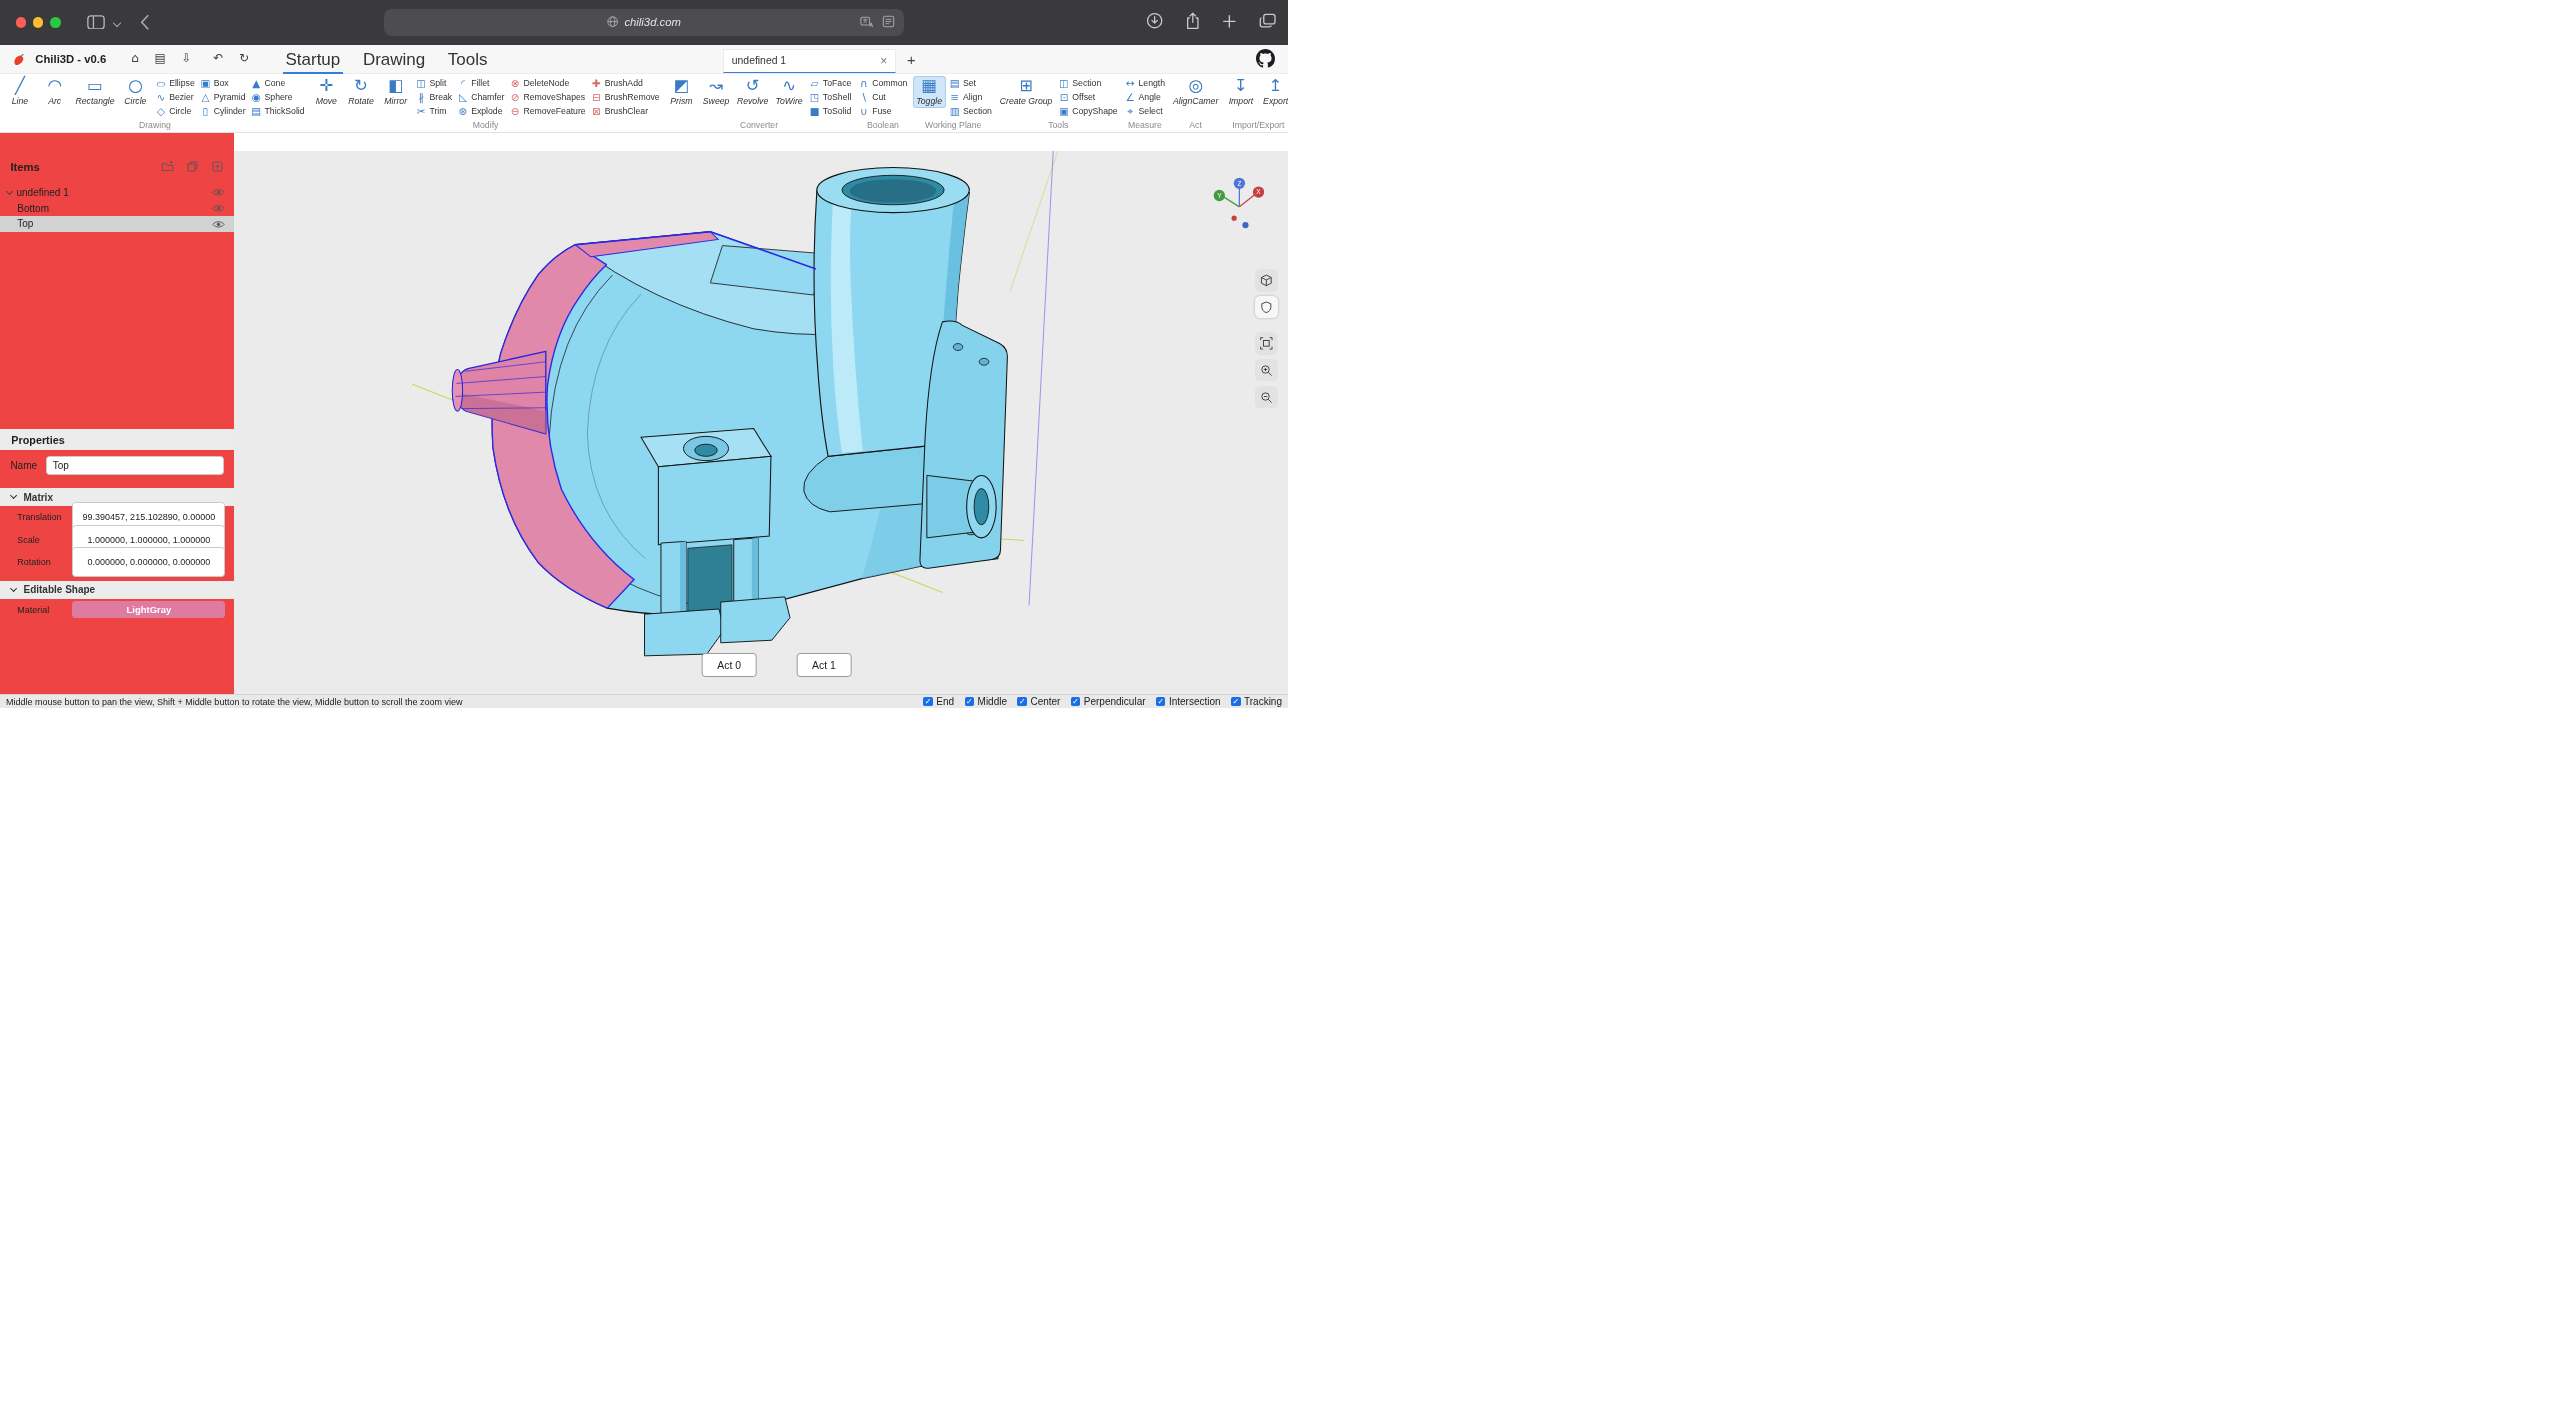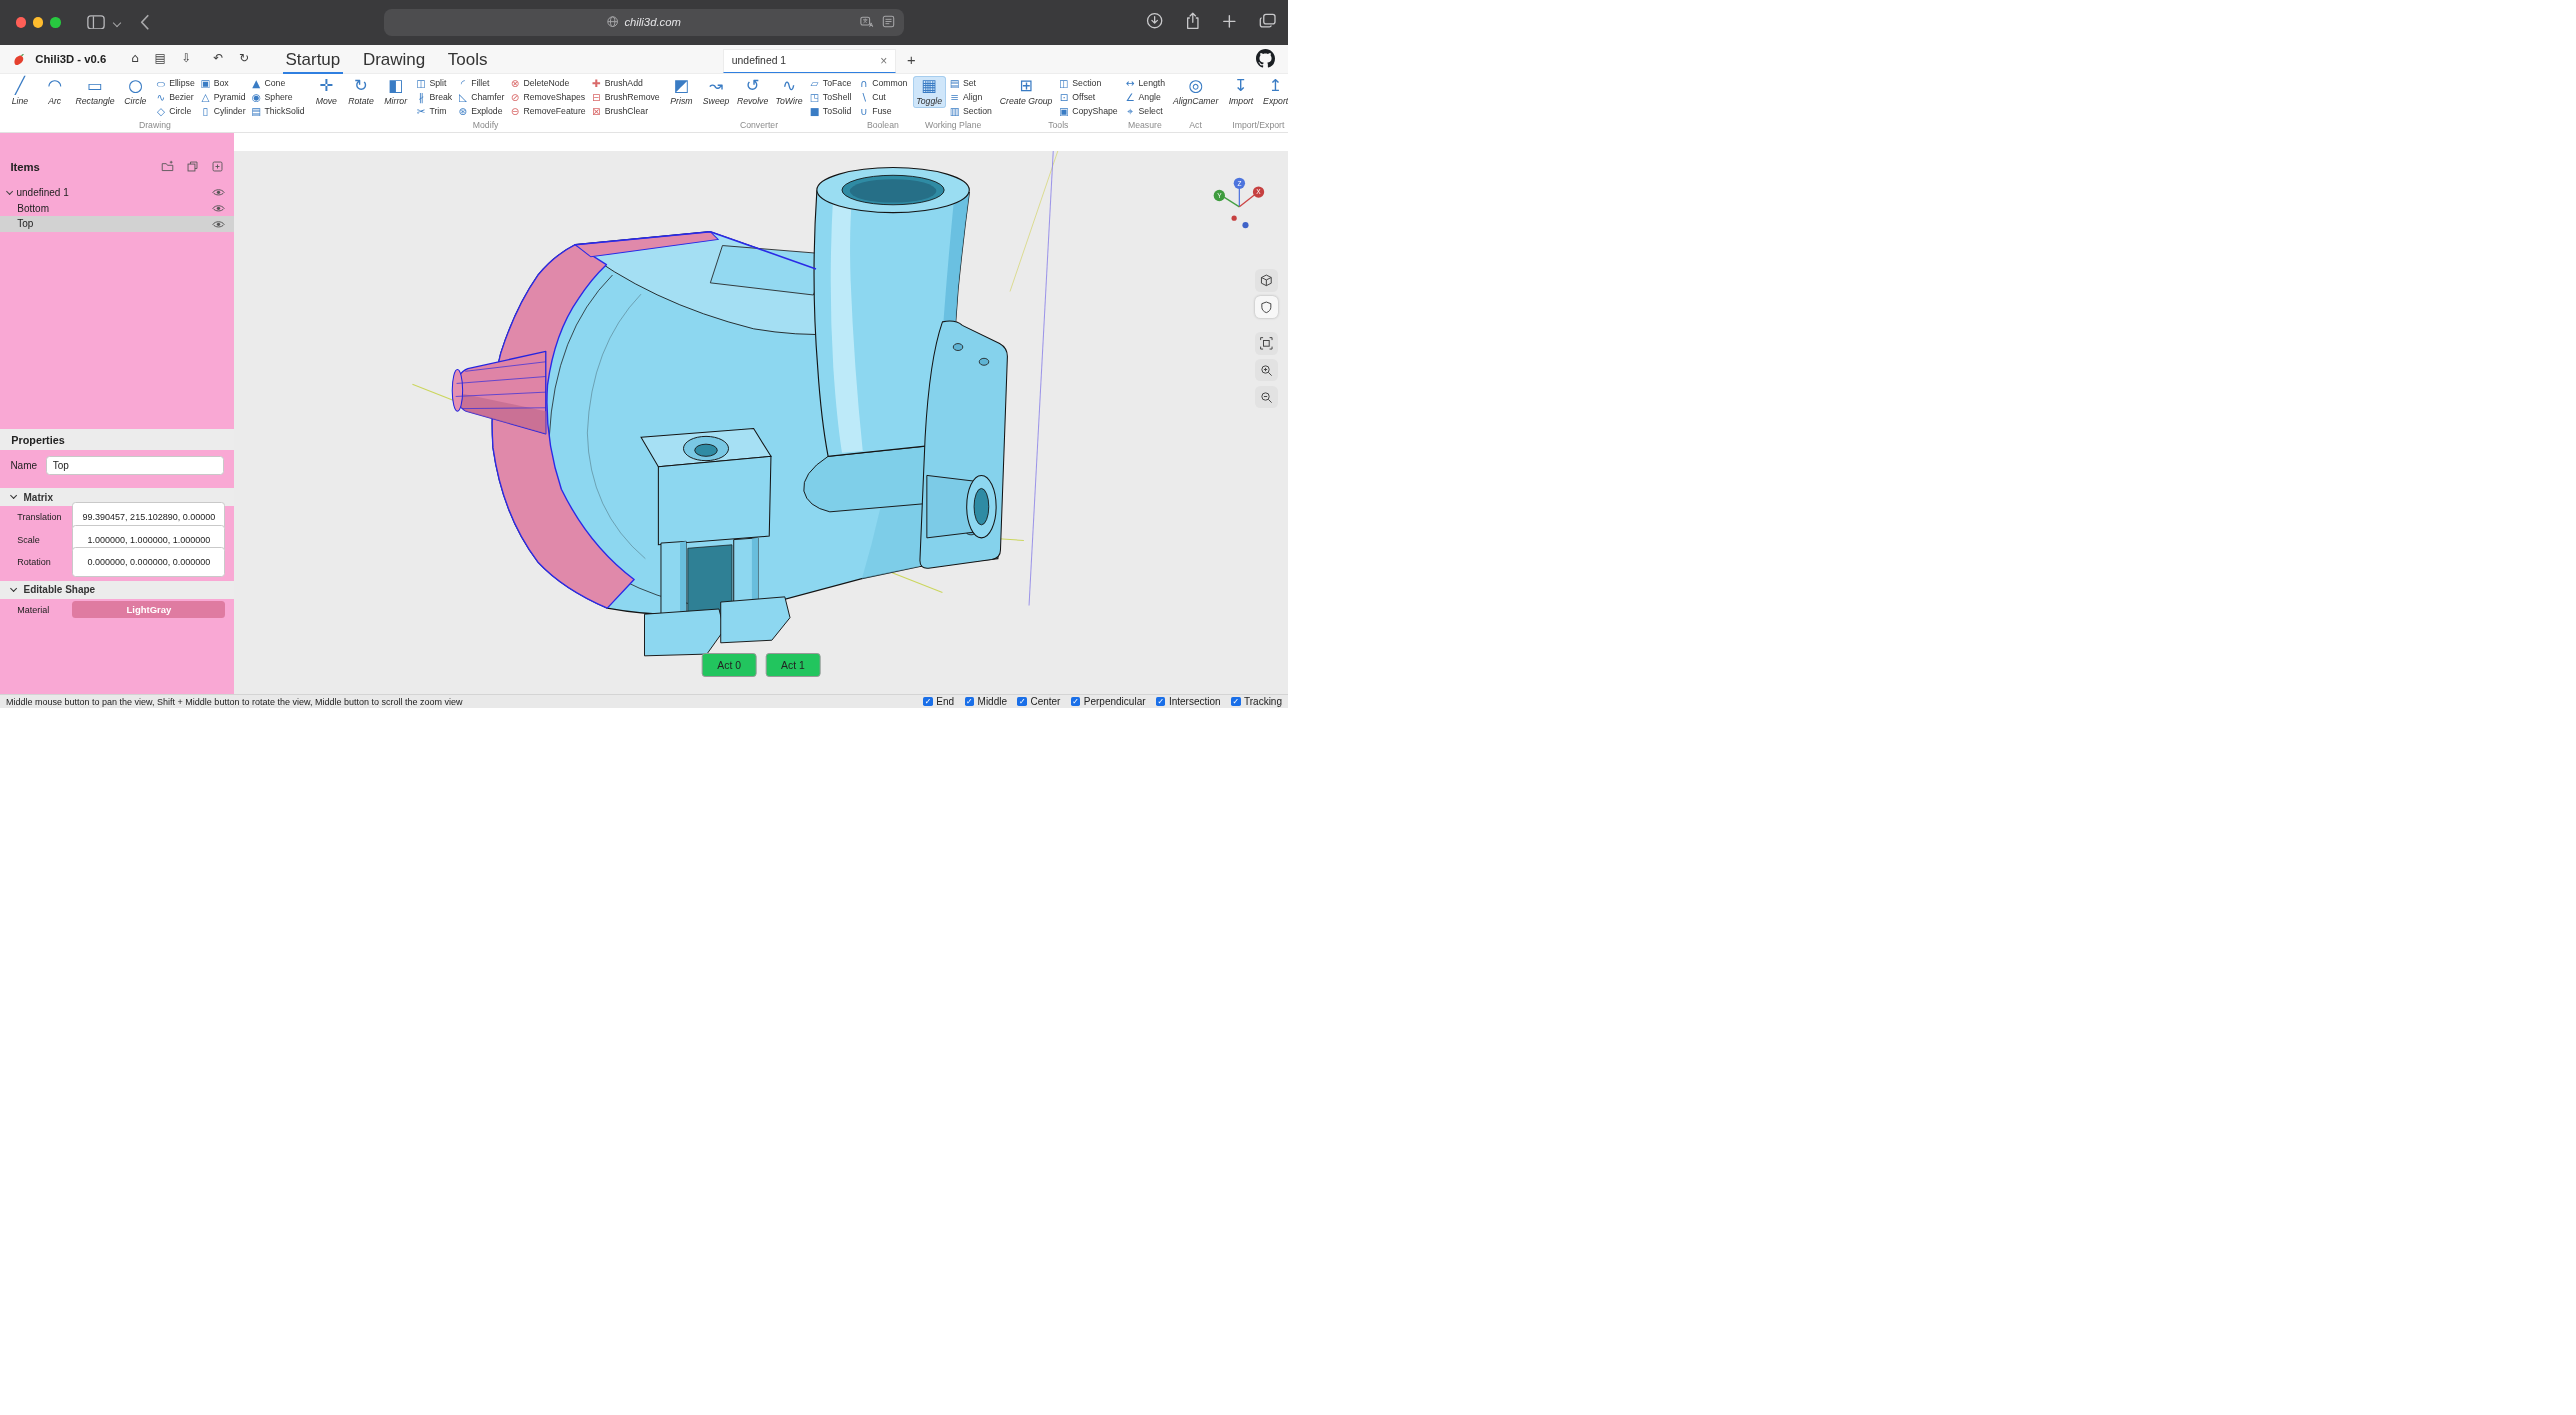--- a/index.html
+++ b/index.html
@@ -41,21 +41,21 @@
   .rlabel{font-size:8.7px;color:#333;white-space:nowrap;font-style:italic;}
   .rcol{display:flex;flex-direction:column;gap:0.9px;padding-top:1.7px;}
   .rsmall{display:flex;align-items:center;gap:2.6px;font-size:8.7px;color:#333;padding:0.9px 1.7px;border-radius:2.6px;white-space:nowrap;line-height:11.3px;}
   .ricon-s{font-size:10.4px;color:#3a7cc4;width:11.3px;text-align:center;line-height:11.3px;font-family:"DejaVu Sans",sans-serif;flex:none;}
   .red{color:#d96a6a !important;}
   .sq{transform:scaleY(.62);display:inline-block;}
   .rgl{font-size:8.7px;color:#8b8b8b;line-height:11.3px;padding-bottom:0.9px;white-space:nowrap;}
   .rsep{width:0.9px;background:#e7e7e7;margin:3.5px 0.9px;}
 
   
-  .leftpanel{position:absolute;top:133px;left:0;width:234px;bottom:14px;background:#f9a8d4;overflow:hidden;}
+  .leftpanel{position:absolute;top:133px;left:0;width:234px;bottom:14px;background:#ef4444;overflow:hidden;}
   .items-head{display:flex;align-items:center;height:22.5px;margin-top:22.5px;padding:0 10.4px;}
   .items-title{font-weight:bold;font-size:11.3px;color:#222;}
   .items-icons{margin-left:auto;display:flex;gap:12px;}
   .items-icons span{width:13px;height:13px;display:block;}
   .items-icons svg{width:13px;height:13px;display:block;}
   .tree{margin-top:7px;}
   .trow{display:flex;align-items:center;height:15.6px;font-size:10px;color:#222;padding-right:8.7px;}
   .trow.sel{background:#d2d2d2;}
   .trow .chev{width:5.2px;height:5.2px;border-right:1.2px solid #444;border-bottom:1.2px solid #444;transform:rotate(45deg);margin-right:4.3px;margin-top:-2.6px;flex:none;}
   .tlabel{white-space:nowrap;}
@@ -77,21 +77,21 @@
   .viewport{position:absolute;top:133px;left:234px;right:0;bottom:14px;background:#fff;}
   .vp-canvas{position:absolute;top:18px;left:0;right:0;bottom:0;background:#ebebeb;overflow:hidden;}
   .model{position:absolute;inset:0;width:100%;height:100%;}
   .gizmo{position:absolute;top:21px;right:19px;width:61px;height:61px;}
   .vtools{position:absolute;top:118px;right:10.4px;display:flex;flex-direction:column;gap:4.3px;align-items:center;}
   .vbtn{width:22.5px;height:22.5px;border-radius:5.2px;display:flex;align-items:center;justify-content:center;background:#e2e2e2;}
   .vbtn.lit{background:#f7f7f7;box-shadow:0 0 2.6px rgba(0,0,0,.28);}
   .vbtn.grp{margin-top:9.5px;}
   .vbtn svg{width:14.7px;height:14.7px;display:block;}
   .actbar{position:absolute;bottom:17.3px;left:50%;transform:translateX(-50%);display:flex;gap:8.7px;}
-  .actbtn{min-width:55px;height:23.4px;background:#22c55e;border:0.9px solid #999;border-radius:3.5px;font-size:10.4px;color:#222;}
+  .actbtn{min-width:55px;height:23.4px;background:#ffffff;border:0.9px solid #999;border-radius:3.5px;font-size:10.4px;color:#222;margin-left:31px;}
 
   
   .statusbar{position:absolute;left:0;right:0;bottom:0;height:14px;background:#e9e9e9;border-top:0.9px solid #d4d4d4;display:flex;align-items:center;font-size:9px;color:#222;padding:0 6px;}
   .hint{white-space:nowrap;}
   .snaps{margin-left:auto;display:flex;gap:10.4px;align-items:center;}
   .snap{display:flex;gap:3.5px;align-items:center;}
   .cbox{width:9.5px;height:9.5px;background:#1a6fe8;border-radius:1.7px;color:#fff;font-size:7.8px;line-height:9.5px;text-align:center;flex:none;font-family:"DejaVu Sans",sans-serif;}
   .clab{font-size:10px;white-space:nowrap;}
 </style>
 </head>

